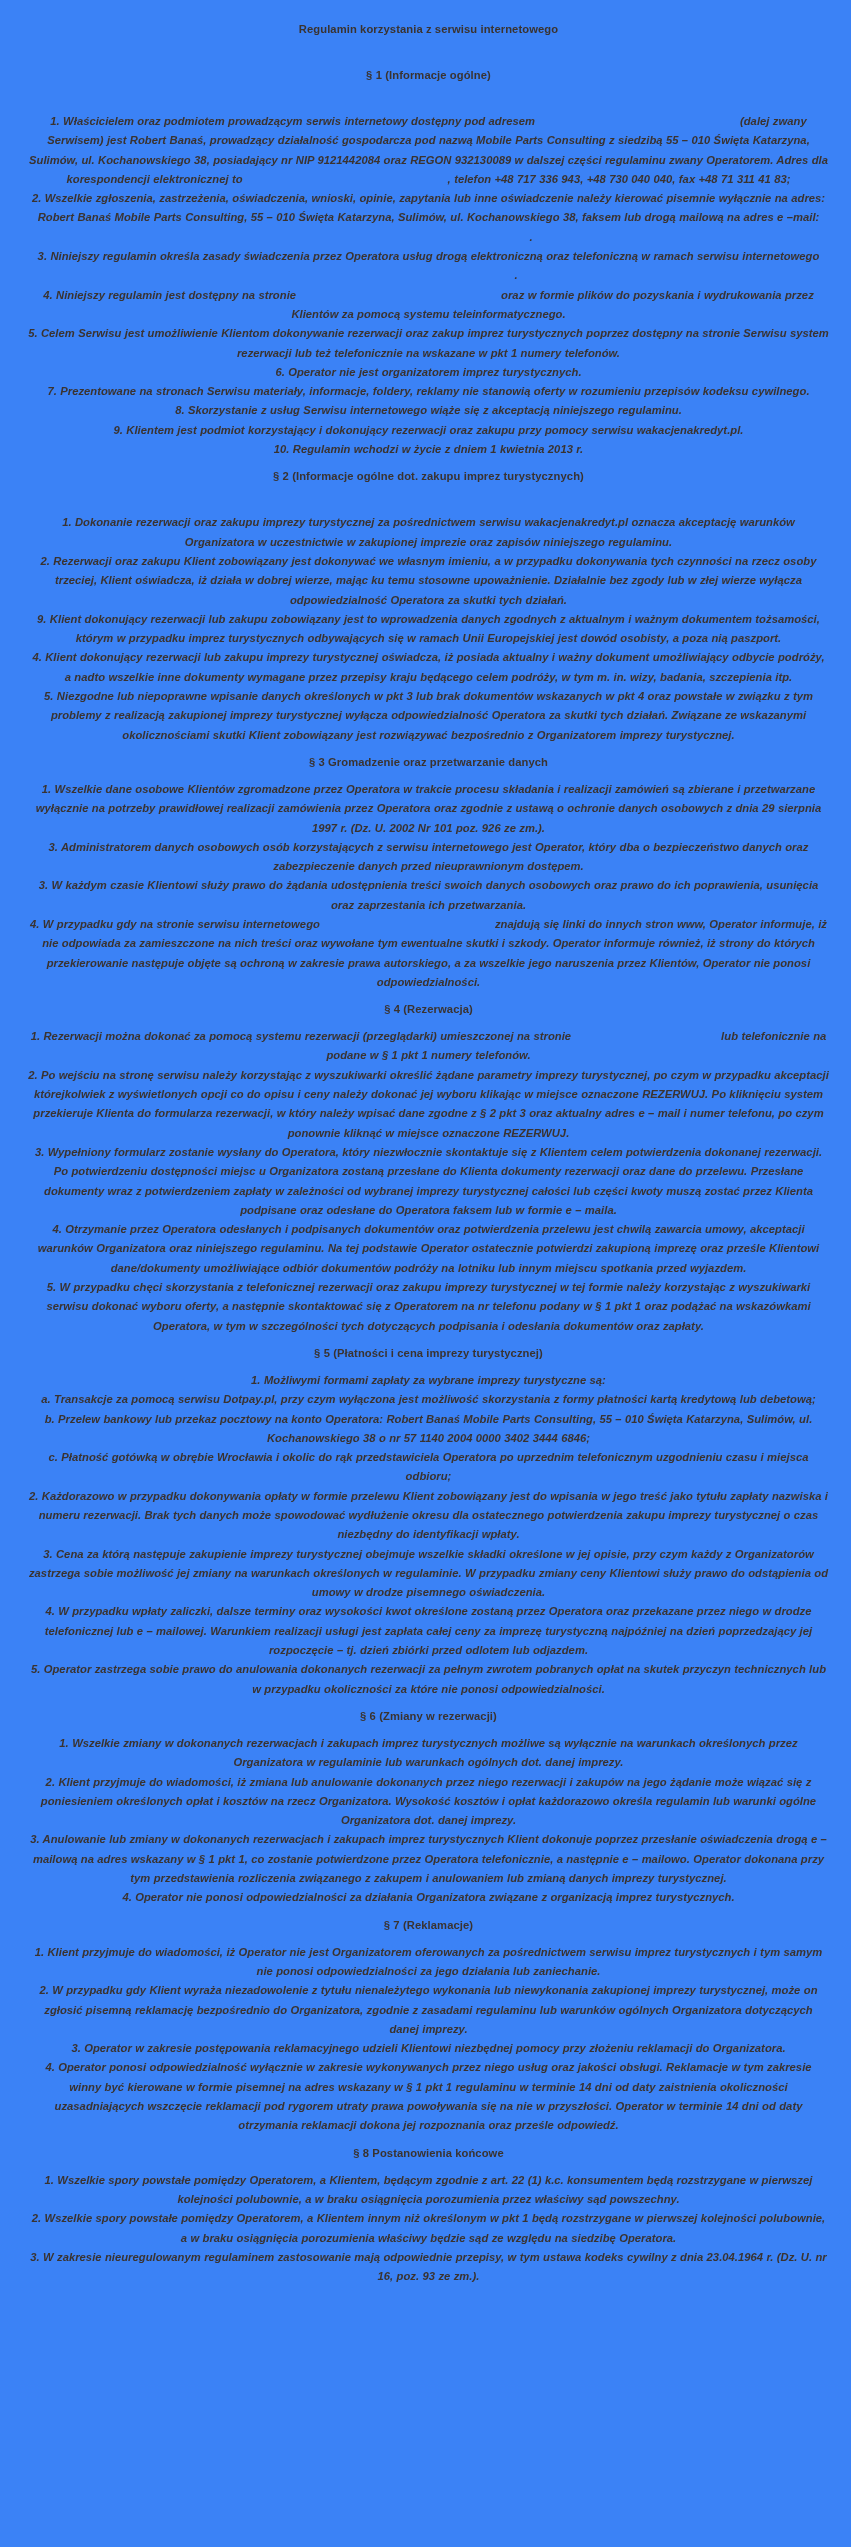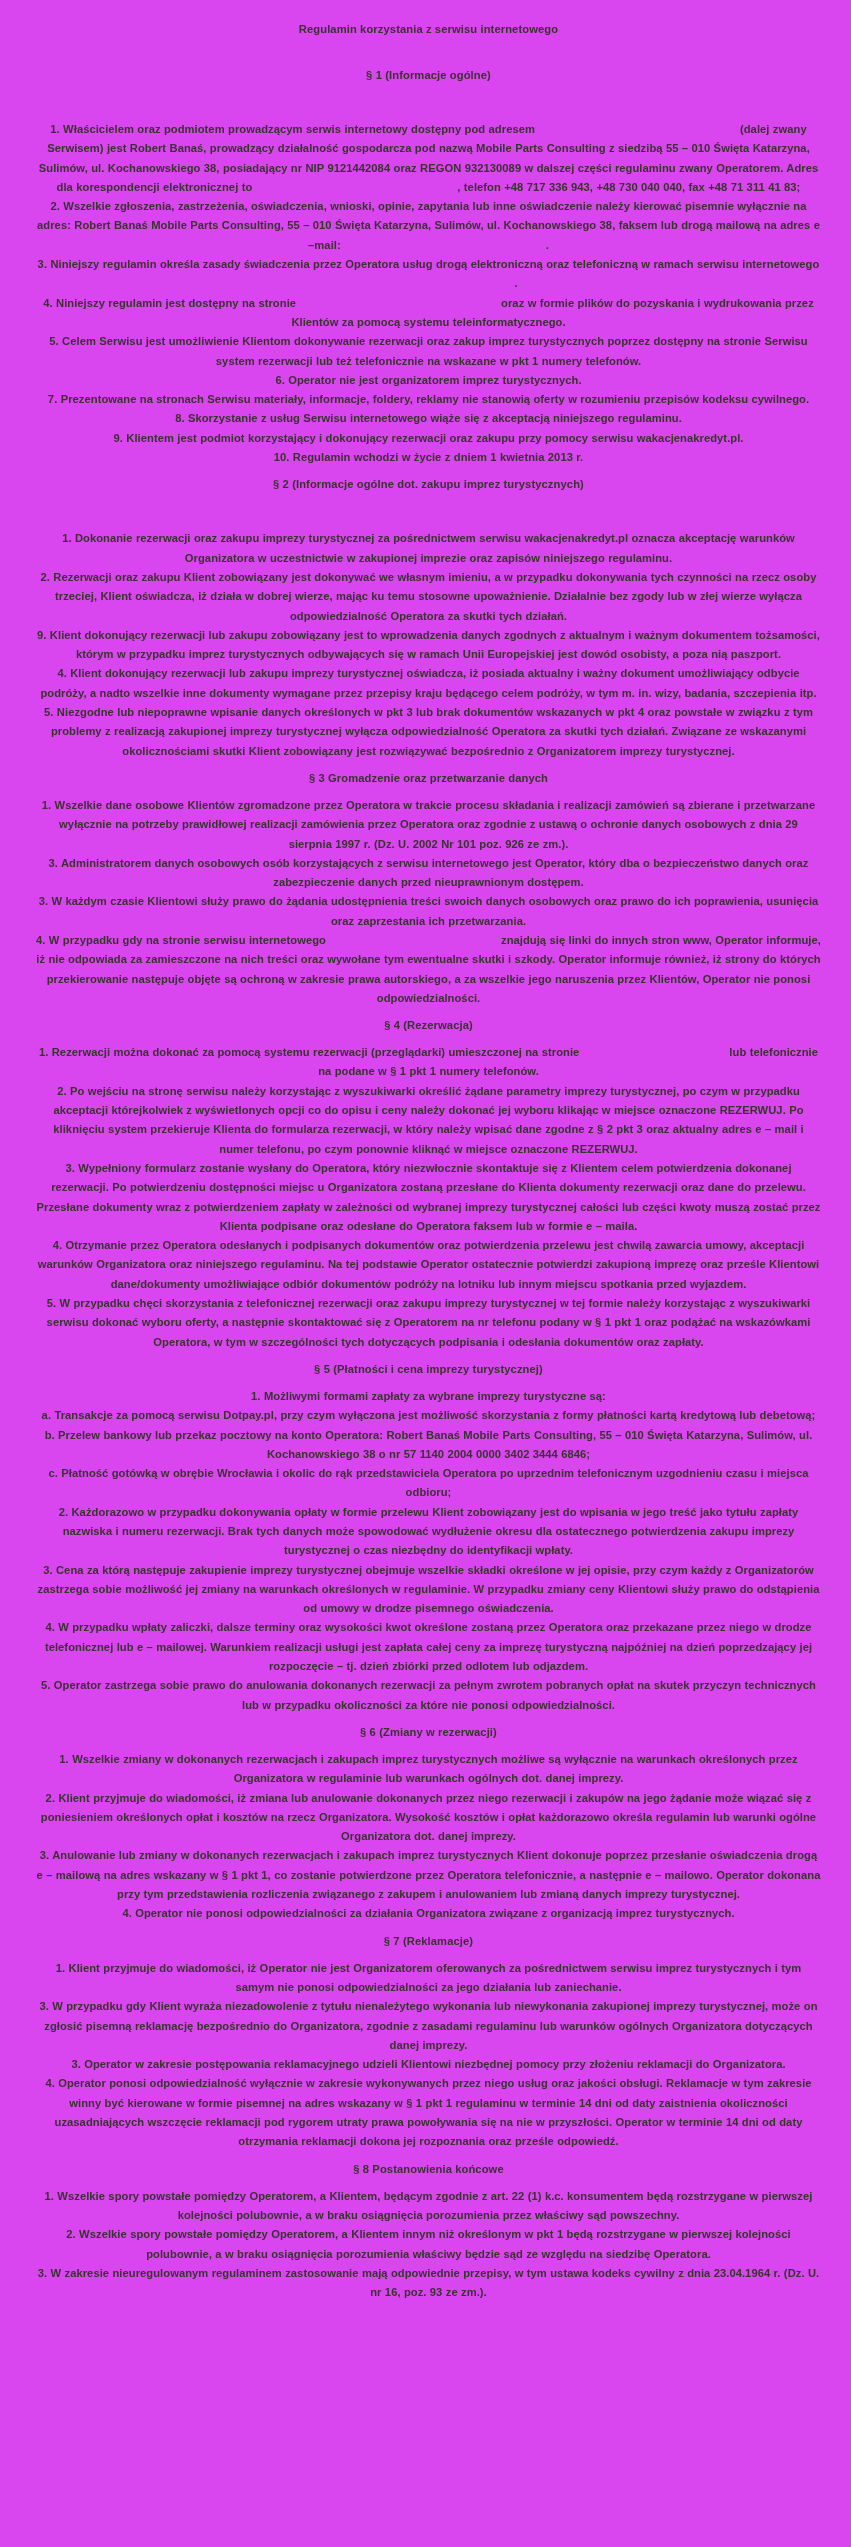--- a/index.html
+++ b/index.html
@@ -13,21 +13,21 @@
     min-height: 2547px;
     font-family: "Liberation Sans", sans-serif;
     color: #3a3330;
     -webkit-font-smoothing: none;
   }
   .page {
     width: 851px;
     min-height: 2547px;
     box-sizing: border-box;
     padding: 14px 22px 10px 28px;
-    background: #d946ef;
+    background: #3b82f6;
     position: relative;
   }
   .doc-title {
     text-align: center;
     font-size: 11.2px;
     font-weight: bold;
     line-height: 19px;
     margin: 6px 0 0 0;
     letter-spacing: 0.1px;
   }
@@ -55,21 +55,21 @@
     min-width: 150px;
   }
   .gap-wide {
     display: inline-block;
     min-width: 205px;
   }
   .gap-mid {
     display: inline-block;
     min-width: 175px;
   }
-  .blockgroup { margin: 8px; padding: 0; }
+  .blockgroup { margin: 0; padding: 0; font-style: italic; }
 </style>
 </head>
 <body>
 
 <div class="page">
 
   <h1 class="doc-title">Regulamin korzystania z serwisu internetowego</h1>
 
   <div class="spacer-sm"></div>
 
@@ -143,21 +143,21 @@
   <div class="blockgroup">
     <p class="para">1. Wszelkie zmiany w dokonanych rezerwacjach i zakupach imprez turystycznych możliwe są wyłącznie na warunkach określonych przez Organizatora w regulaminie lub warunkach ogólnych dot. danej imprezy.</p>
     <p class="para">2. Klient przyjmuje do wiadomości, iż zmiana lub anulowanie dokonanych przez niego rezerwacji i zakupów na jego żądanie może wiązać się z poniesieniem określonych opłat i kosztów na rzecz Organizatora. Wysokość kosztów i opłat każdorazowo określa regulamin lub warunki ogólne Organizatora dot. danej imprezy.</p>
     <p class="para">3. Anulowanie lub zmiany w dokonanych rezerwacjach i zakupach imprez turystycznych Klient dokonuje poprzez przesłanie oświadczenia drogą e – mailową na adres wskazany w § 1 pkt 1, co zostanie potwierdzone przez Operatora telefonicznie, a następnie e – mailowo. Operator dokonana przy tym przedstawienia rozliczenia związanego z zakupem i anulowaniem lub zmianą danych imprezy turystycznej.</p>
     <p class="para">4. Operator nie ponosi odpowiedzialności za działania Organizatora związane z organizacją imprez turystycznych.</p>
   </div>
 
   <div class="section-heading">§ 7 (Reklamacje)</div>
   <div class="blockgroup">
     <p class="para">1. Klient przyjmuje do wiadomości, iż Operator nie jest Organizatorem oferowanych za pośrednictwem serwisu imprez turystycznych i tym samym nie ponosi odpowiedzialności za jego działania lub zaniechanie.</p>
-    <p class="para">3. W przypadku gdy Klient wyraża niezadowolenie z tytułu nienależytego wykonania lub niewykonania zakupionej imprezy turystycznej, może on zgłosić pisemną reklamację bezpośrednio do Organizatora, zgodnie z zasadami regulaminu lub warunków ogólnych Organizatora dotyczących danej imprezy.</p>
+    <p class="para">2. W przypadku gdy Klient wyraża niezadowolenie z tytułu nienależytego wykonania lub niewykonania zakupionej imprezy turystycznej, może on zgłosić pisemną reklamację bezpośrednio do Organizatora, zgodnie z zasadami regulaminu lub warunków ogólnych Organizatora dotyczących danej imprezy.</p>
     <p class="para">3. Operator w zakresie postępowania reklamacyjnego udzieli Klientowi niezbędnej pomocy przy złożeniu reklamacji do Organizatora.</p>
     <p class="para">4. Operator ponosi odpowiedzialność wyłącznie w zakresie wykonywanych przez niego usług oraz jakości obsługi. Reklamacje w tym zakresie winny być kierowane w formie pisemnej na adres wskazany w § 1 pkt 1 regulaminu w terminie 14 dni od daty zaistnienia okoliczności uzasadniających wszczęcie reklamacji pod rygorem utraty prawa powoływania się na nie w przyszłości. Operator w terminie 14 dni od daty otrzymania reklamacji dokona jej rozpoznania oraz prześle odpowiedź.</p>
   </div>
 
   <div class="section-heading">§ 8 Postanowienia końcowe</div>
   <div class="blockgroup">
     <p class="para">1. Wszelkie spory powstałe pomiędzy Operatorem, a Klientem, będącym zgodnie z art. 22 (1) k.c. konsumentem będą rozstrzygane w pierwszej kolejności polubownie, a w braku osiągnięcia porozumienia przez właściwy sąd powszechny.</p>
     <p class="para">2. Wszelkie spory powstałe pomiędzy Operatorem, a Klientem innym niż określonym w pkt 1 będą rozstrzygane w pierwszej kolejności polubownie, a w braku osiągnięcia porozumienia właściwy będzie sąd ze względu na siedzibę Operatora.</p>
     <p class="para">3. W zakresie nieuregulowanym regulaminem zastosowanie mają odpowiednie przepisy, w tym ustawa kodeks cywilny z dnia 23.04.1964 r. (Dz. U. nr 16, poz. 93 ze zm.).</p>
   </div>

